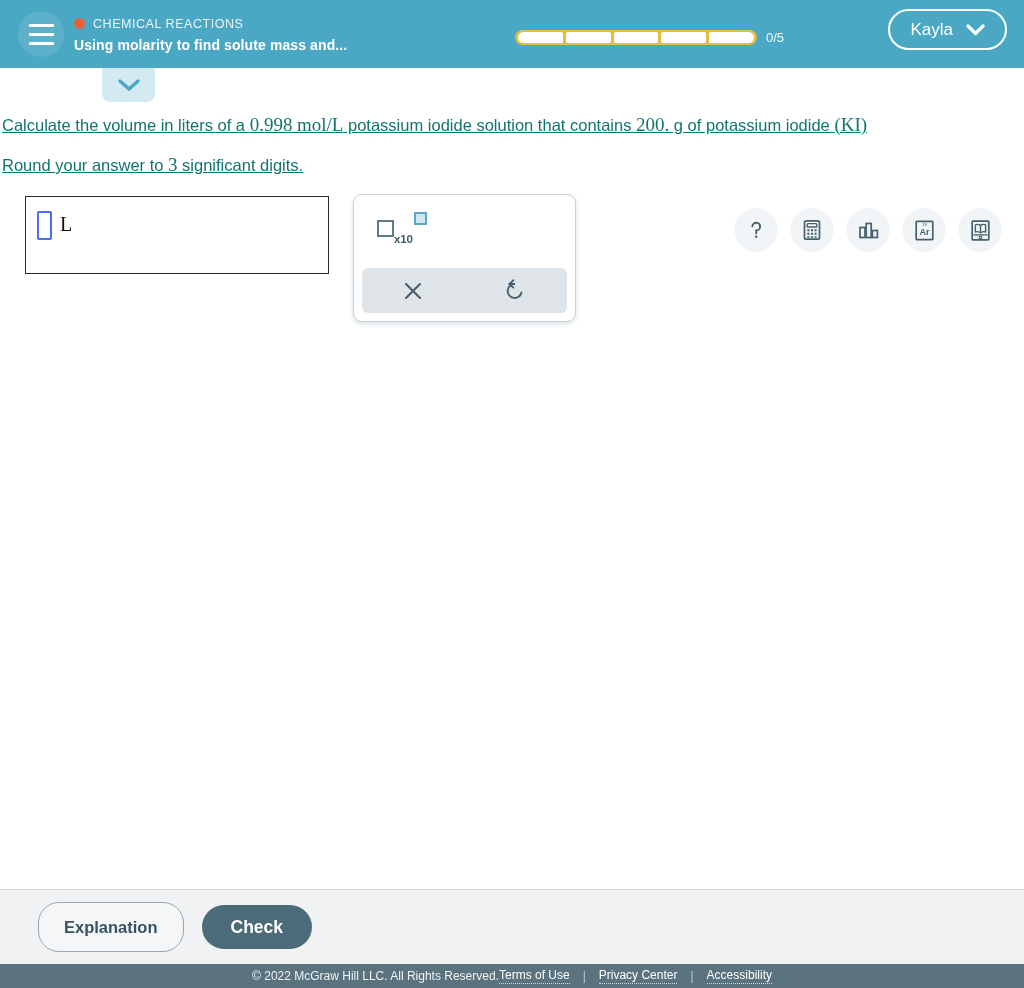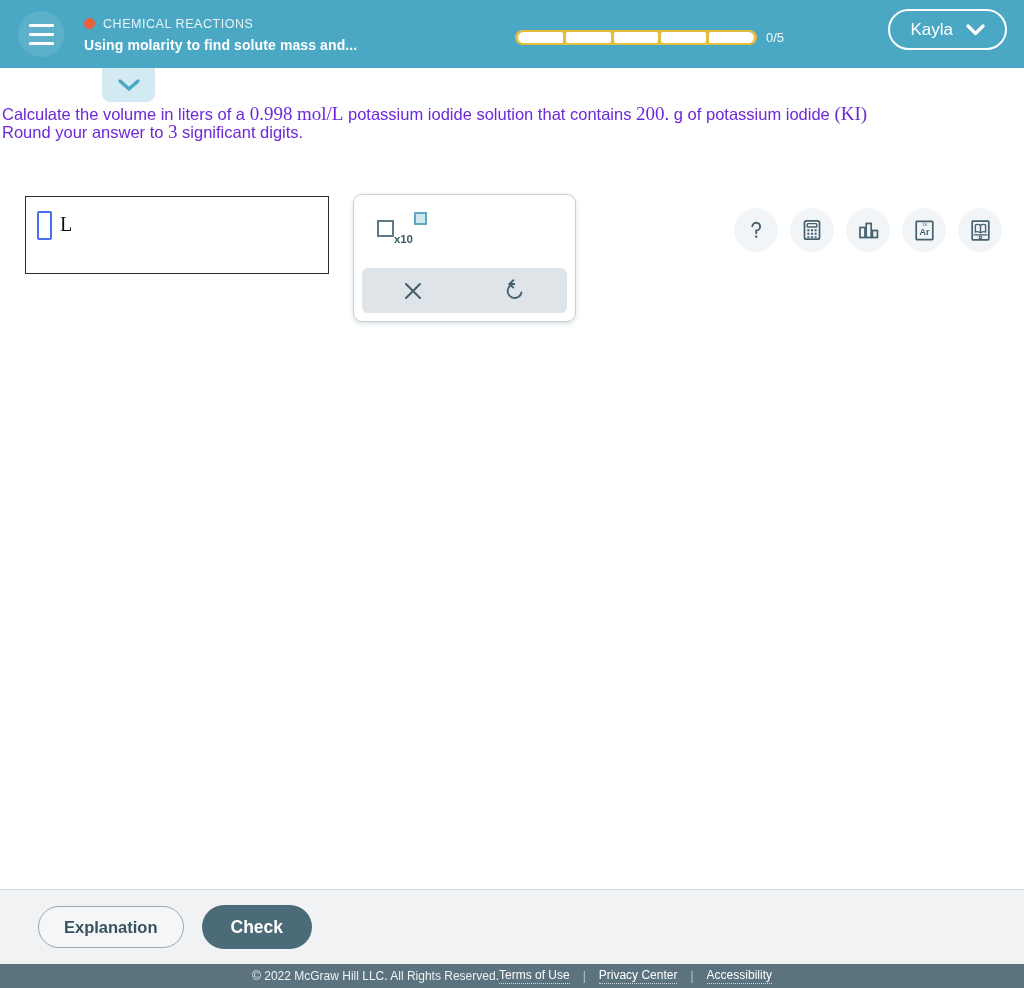--- a/index.html
+++ b/index.html
@@ -44,21 +44,21 @@
   }
   .hamburger-btn span {
     display: block;
     width: 25px;
     height: 3px;
     border-radius: 1px;
     background: #ffffff;
   }
 
   .title-block {
-    margin-left: 20px;
+    margin-left: 10px;
     display: flex;
     flex-direction: column;
     justify-content: center;
     flex: none;
   }
   .category-row {
     display: flex;
     align-items: center;
     gap: 8px;
     height: 16px;
@@ -158,23 +158,24 @@
   
   .question {
     position: absolute;
     top: 105px;
     left: 0;
     width: 1024px;
     padding: 0 2px;
   }
   .qline {
     font-size: 16.5px;
-    line-height: 17px;
-    color: #6d28d9;
+    line-height: 40px;
+    color: #0f766e;
     white-space: nowrap;
+    text-decoration: underline;
   }
   .mathserif {
     font-family: "Liberation Serif", serif;
     font-size: 19px;
   }
 
   
   .answer-box {
     position: absolute;
     left: 25px;
@@ -296,21 +297,21 @@
     width: 1024px;
     height: 75px;
     background: #f0f2f4;
     border-top: 1px solid #d3d9dd;
     display: flex;
     align-items: center;
     padding-left: 38px;
     gap: 18px;
   }
   .btn-explanation {
-    height: 42px;
+    height: 50px;
     padding: 0 25px;
     border-radius: 21px;
     border: 1.5px solid #9aa9b0;
     background: #f4f6f7;
     color: #37535f;
     font-size: 16.5px;
     font-weight: 600;
     cursor: pointer;
     font-family: "Liberation Sans", sans-serif;
   }

